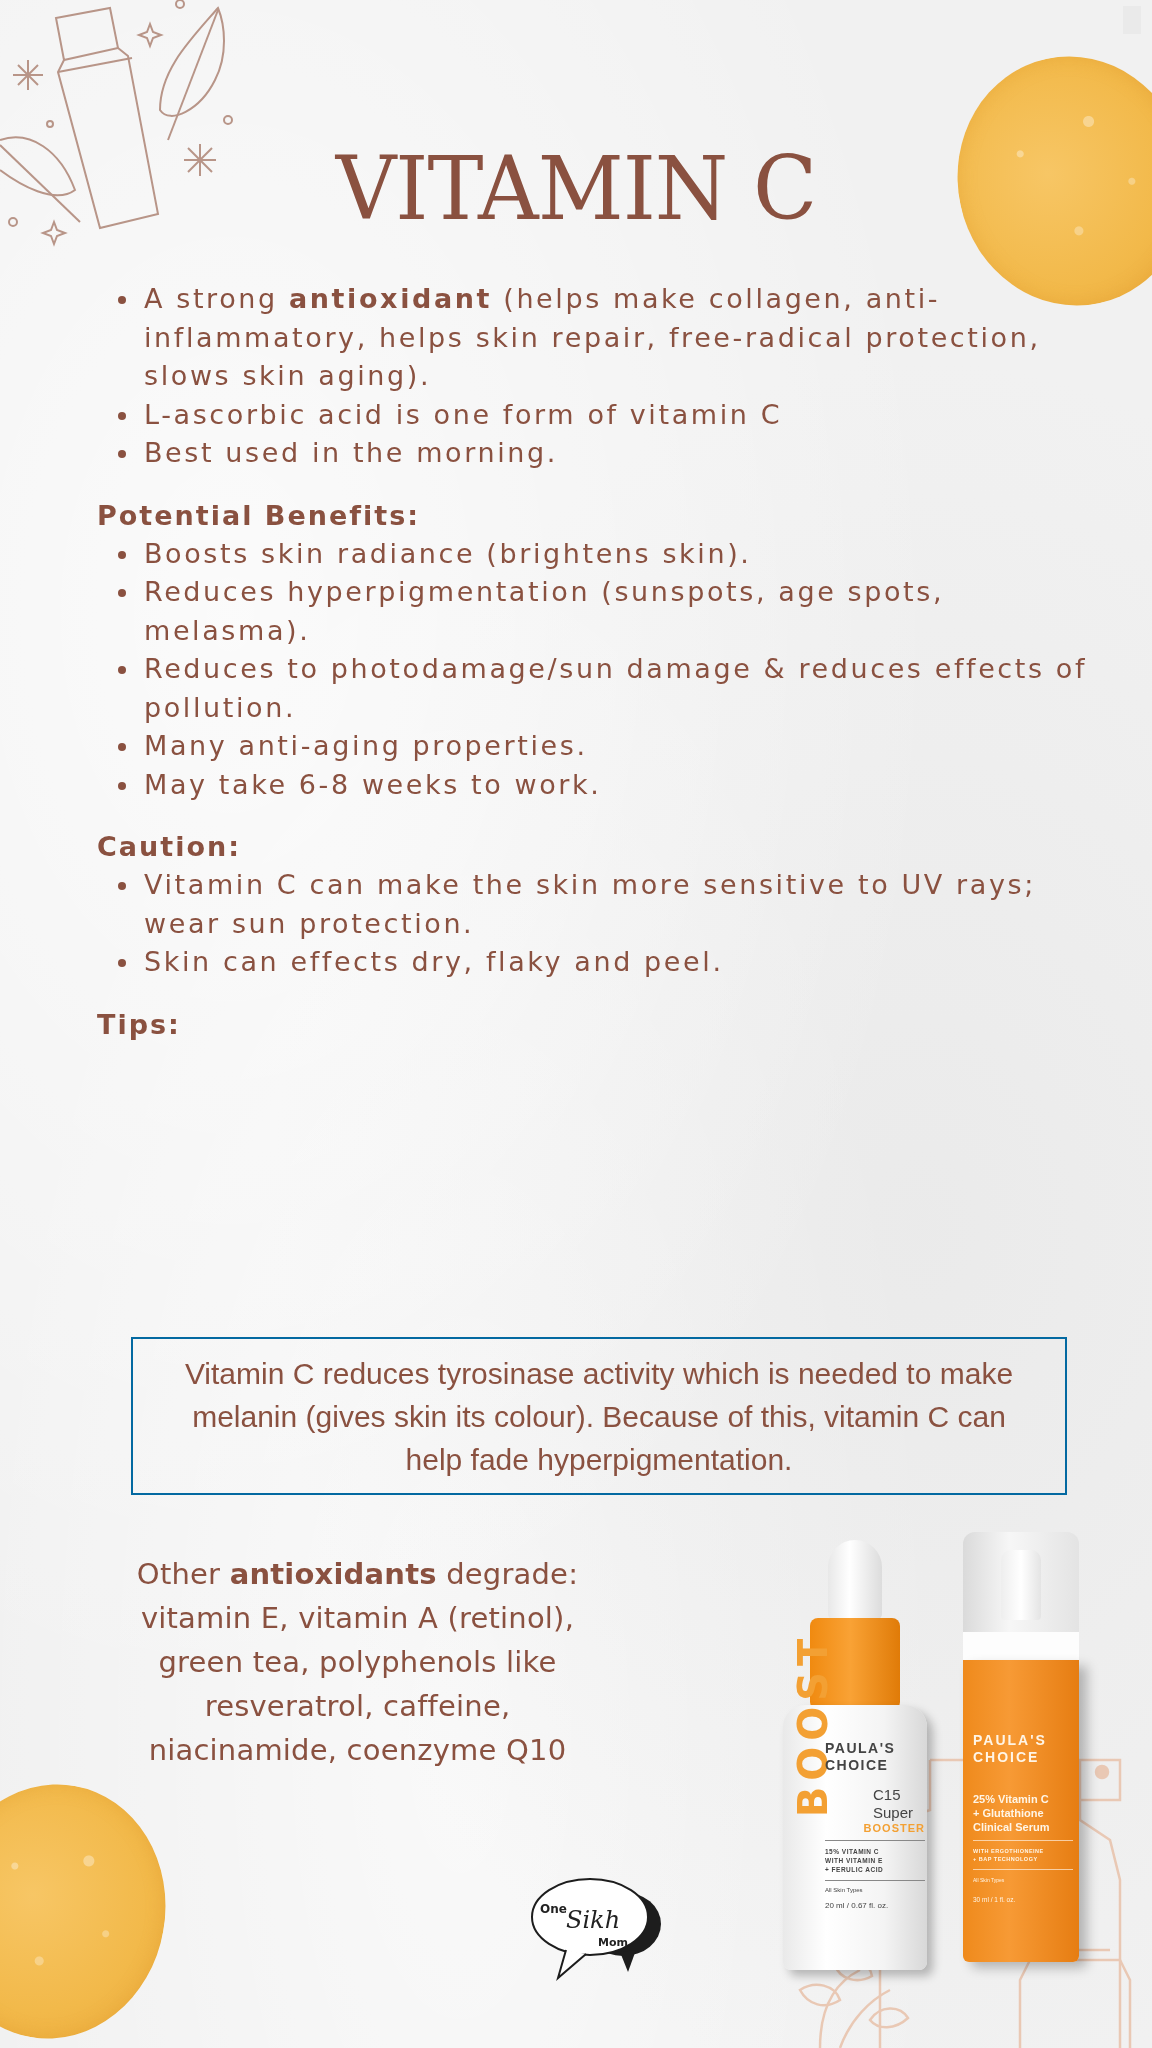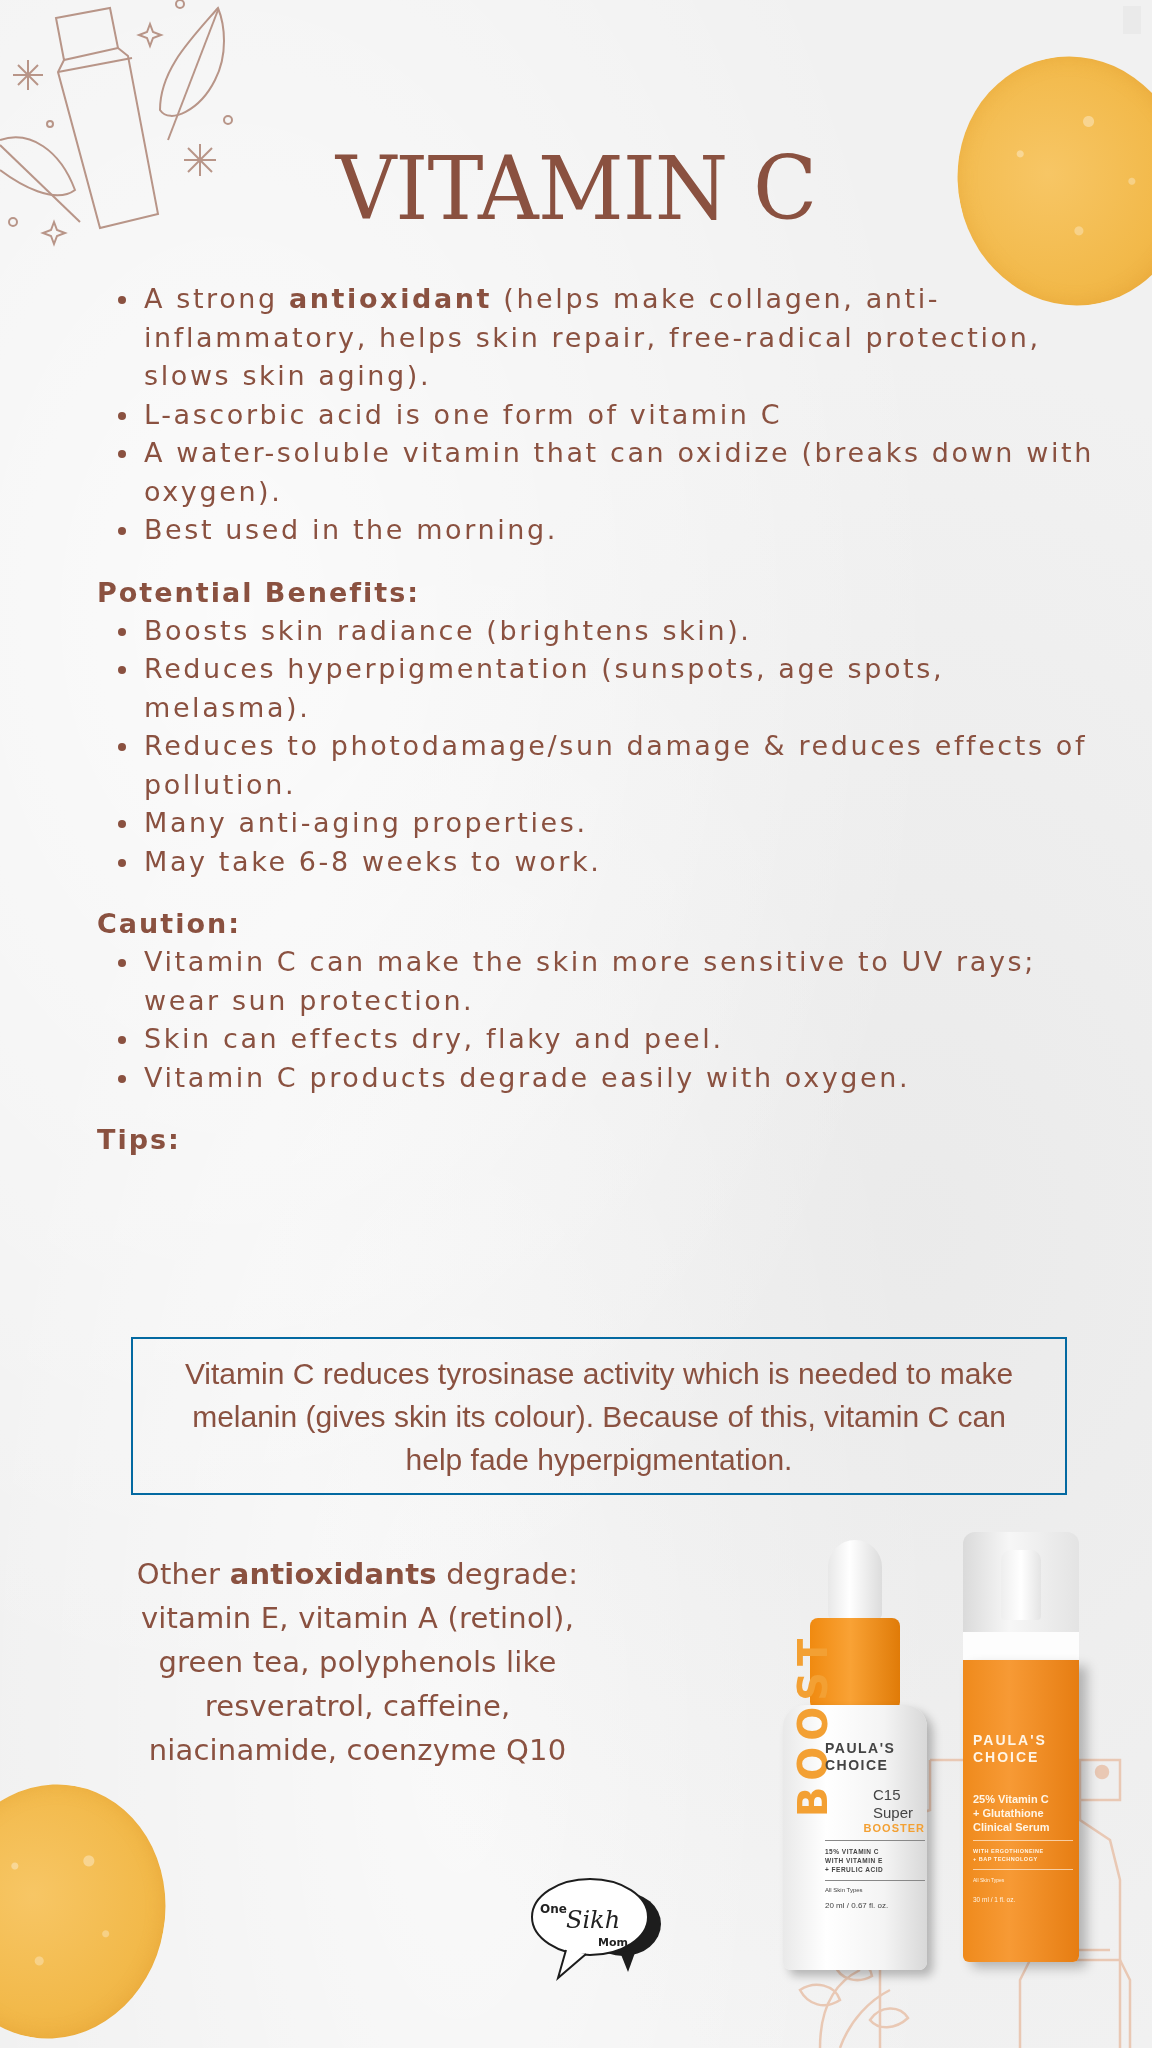--- a/index.html
+++ b/index.html
@@ -150,38 +150,36 @@
 <div class="blob blob-tr"></div>
 <div class="blob blob-bl"></div>
 <div class="abs corner-mark"></div>
 
 <h1 class="title">VITAMIN C</h1>
 
 <div class="content">
   <ul>
     <li><span>A strong </span><b>antioxidant</b><span> (helps make collagen, anti-inflammatory, helps skin repair, free-radical protection, slows skin aging).</span></li>
     <li><span>L-ascorbic acid is one form of vitamin C</span></li>
-    <li><span>A water-soluble vitamin that can oxidize (breaks down with oxygen).</span></li>
     <li><span>Best used in the morning.</span></li>
   </ul>
 
   <div class="section-head">Potential Benefits:</div>
   <ul>
     <li>Boosts skin radiance (brightens skin).</li>
     <li>Reduces hyperpigmentation (sunspots, age spots, melasma).</li>
     <li>Reduces to photodamage/sun damage &amp; reduces effects of pollution.</li>
     <li>Many anti-aging properties.</li>
     <li>May take 6-8 weeks to work.</li>
   </ul>
 
   <div class="section-head">Caution:</div>
   <ul>
     <li>Vitamin C can make the skin more sensitive to UV rays; wear sun protection.</li>
     <li>Skin can effects dry, flaky and peel.</li>
-    <li>Vitamin C products degrade easily with oxygen.</li>
   </ul>
 
   <div class="section-head">Tips:</div>
 </div>
 
 <div class="callout">
   <span>Vitamin C reduces tyrosinase activity which is needed to make melanin (gives skin its colour). Because of this, vitamin C can help fade hyperpigmentation.</span>
 </div>
 
 <div class="others"><span>Other </span><b>antioxidants</b><span> degrade: vitamin E, vitamin A (retinol), green tea, polyphenols like resveratrol, caffeine, niacinamide, coenzyme Q10</span></div>

